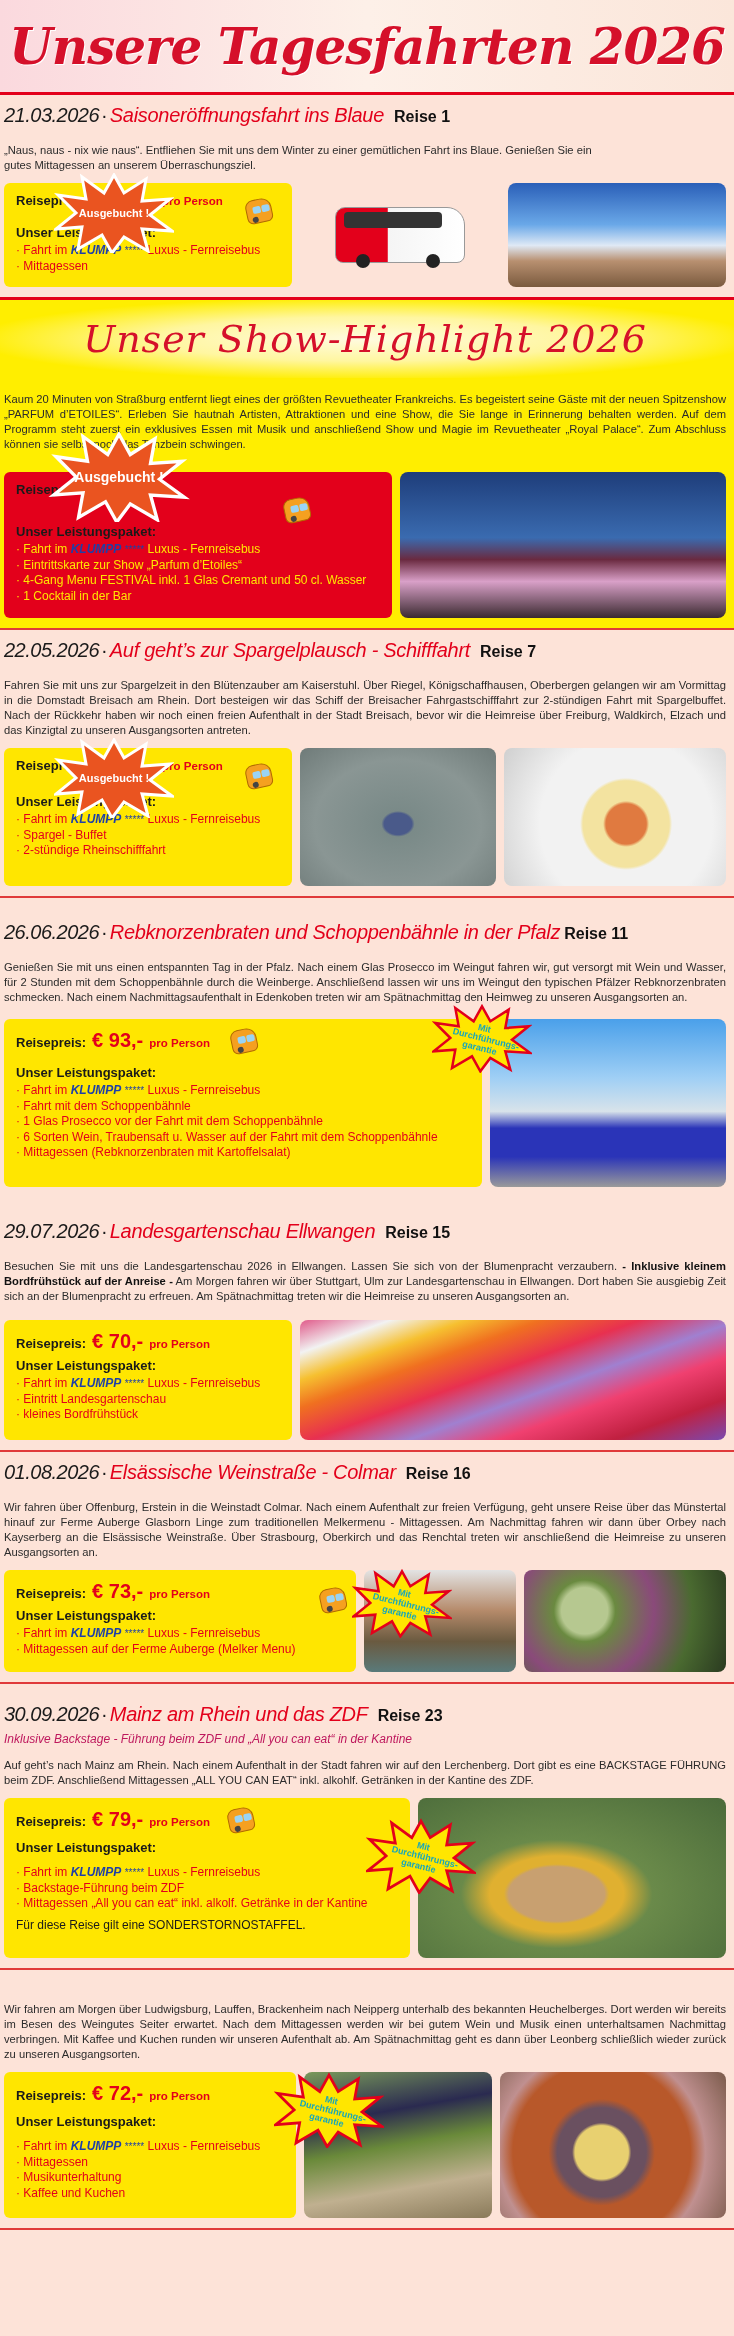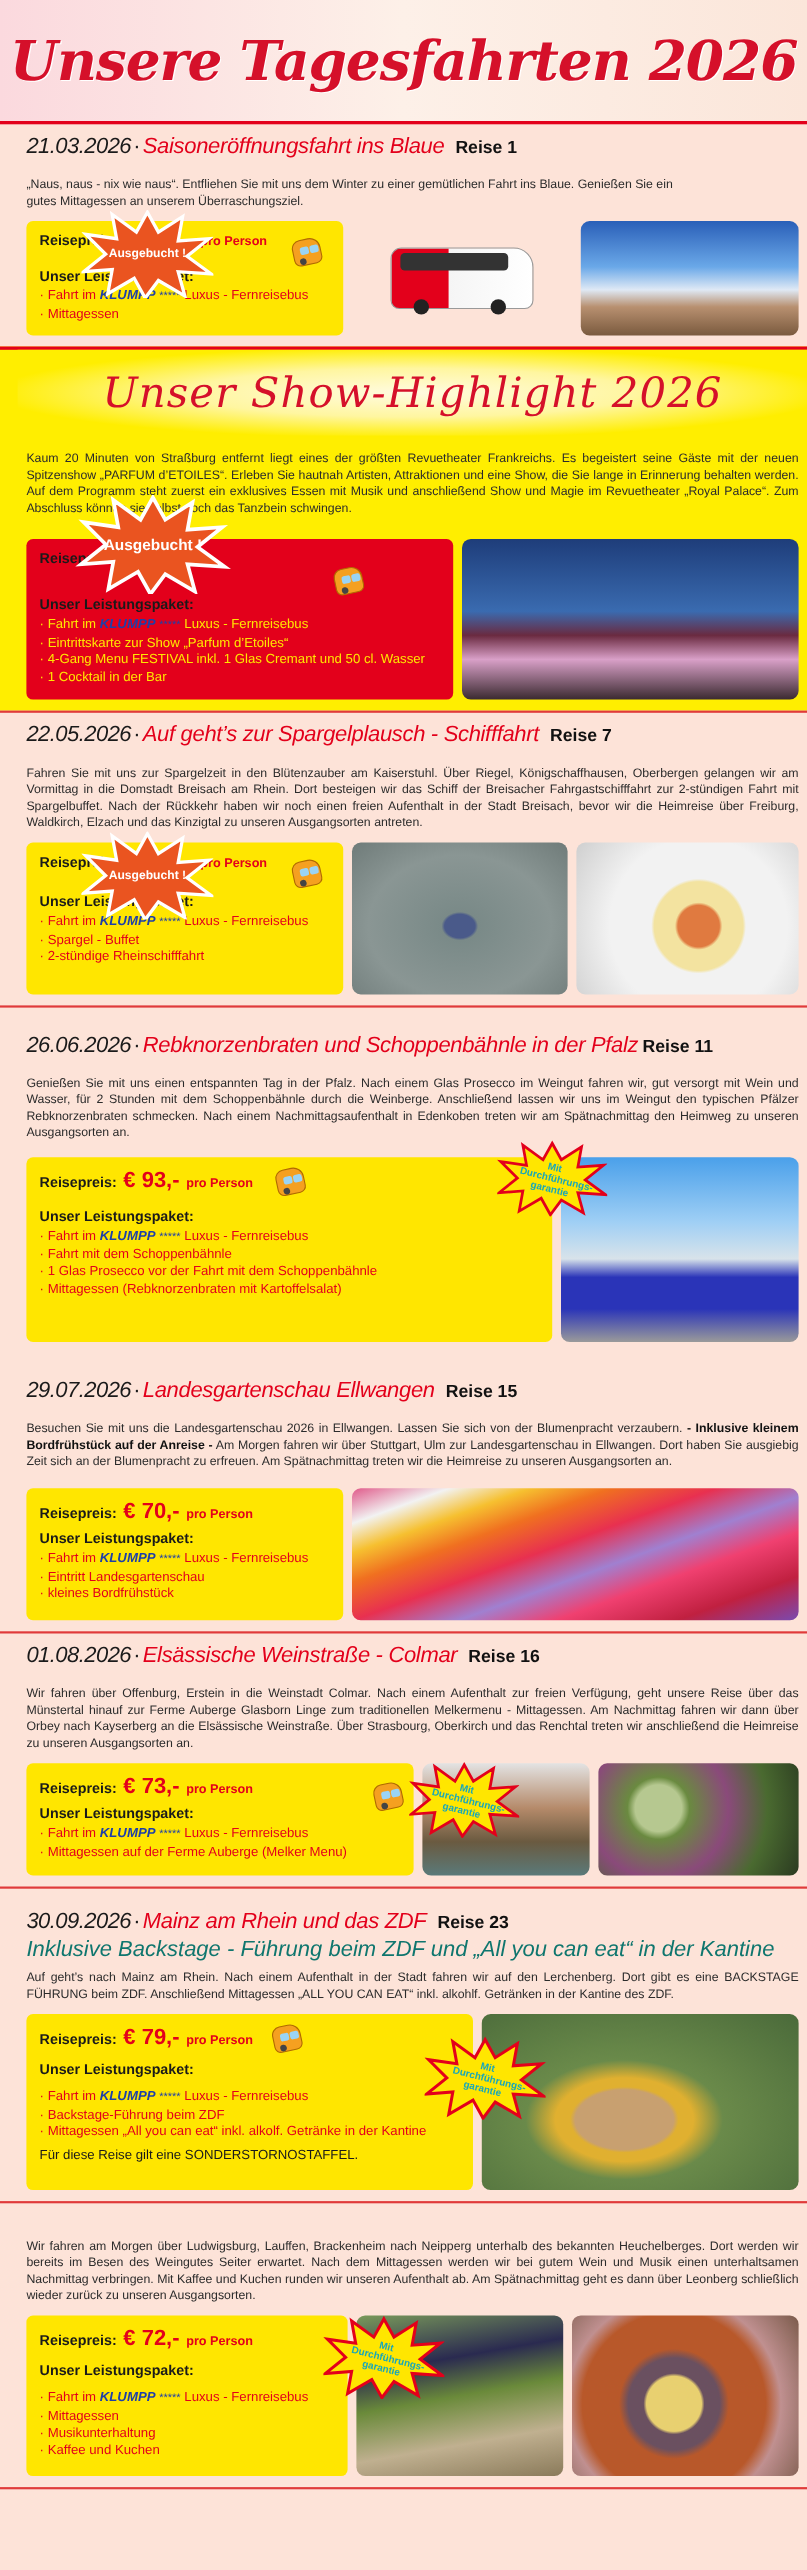--- a/index.html
+++ b/index.html
@@ -1,31 +1,31 @@
 <!DOCTYPE html>
 <html><head>
 <meta charset="utf-8">
 <style>
   * { box-sizing: border-box; margin: 0; padding: 0; }
   body { width: 734px; background: #fde3d8; font-family: "Liberation Sans", sans-serif; color: #222; }
   .page { width: 734px; position: relative; }
 
-  .hero { height: 113px; background: linear-gradient(90deg, #fbd9de 0%, #fdf0e8 50%, #fbe6da 100%); display: flex; align-items: center; justify-content: center; border-bottom: 3px solid #e3001b; }
+  .hero { height: 95px; background: linear-gradient(90deg, #fbd9de 0%, #fdf0e8 50%, #fbe6da 100%); display: flex; align-items: center; justify-content: center; border-bottom: 3px solid #e3001b; }
   .hero-title { font-family: "DejaVu Serif", serif; font-style: italic; font-weight: bold; font-size: 50px; color: #d5102a; letter-spacing: -1px; text-shadow: 1px 1px 0 #fff; }
 
-  .trip { padding: 8px 8px 10px 24px; position: relative; }
+  .trip { padding: 8px 8px 10px 4px; position: relative; }
   .trip + .trip { border-top: 2px solid #e03a3a; }
   .trip.show { background: #ffee00; border-top: 3px solid #e3001b; }
 
   .trip-head { font-size: 20px; line-height: 24px; white-space: nowrap; }
   .t-date { font-family: "Liberation Sans Narrow", "Liberation Sans", sans-serif; font-style: italic; color: #1a1a1a; letter-spacing: -0.5px; }
   .t-sep { color: #1a1a1a; margin: 0 2px; }
   .t-title { font-style: italic; color: #e3001b; font-weight: normal; letter-spacing: -0.3px; }
   .t-reise { font-weight: bold; font-size: 16px; margin-left: 10px; color: #111; }
-  .t-sub { font-style: italic; color: #0f766e; font-size: 20px; line-height: 22px; }
+  .t-sub { font-style: italic; color: #be185d; font-size: 12px; line-height: 22px; }
 
   .desc { font-size: 11.2px; line-height: 15px; color: #2b2b2b; margin-top: 14px; text-align: justify; }
   .desc b { color: #111; }
 
   .row { display: flex; gap: 8px; margin-top: 10px; align-items: stretch; position: relative; }
   .box { background: #ffe600; border-radius: 6px; padding: 10px 10px 8px 12px; position: relative; font-size: 12.4px; color: #222; }
   .box.red { background: #e3001b; }
   .box.red .pk, .box.red .price-label { color: #1a1a1a; }
   .box.red .items li { color: #ffe600; }
 
@@ -200,20 +200,21 @@
         <div class="price-line">
             <span class="price-label">Reisepreis:</span>
             <span class="price-val">€ 93,-</span>
             <span class="price-unit">pro Person</span>
           </div>
         <div class="pk" style="margin-top:10px;">Unser Leistungspaket:</div>
         <ul class="items">
           <li><span>Fahrt im</span> <span class="klumpp">KLUMPP</span> <span class="stars">*****</span> <span>Luxus - Fernreisebus</span></li>
           <li>Fahrt mit dem Schoppenbähnle</li>
           <li>1 Glas Prosecco vor der Fahrt mit dem Schoppenbähnle</li>
+          <li>6 Sorten Wein, Traubensaft u. Wasser auf der Fahrt mit dem Schoppenbähnle</li>
           <li>Mittagessen (Rebknorzenbraten mit Kartoffelsalat)</li>
         </ul>
         <div class="bus-icon" style="left:225px;top:8px;">
             <div class="b">
               <div class="w1"></div>
               <div class="w2"></div>
               <div class="wh"></div>
             </div>
           </div>
       </div>

